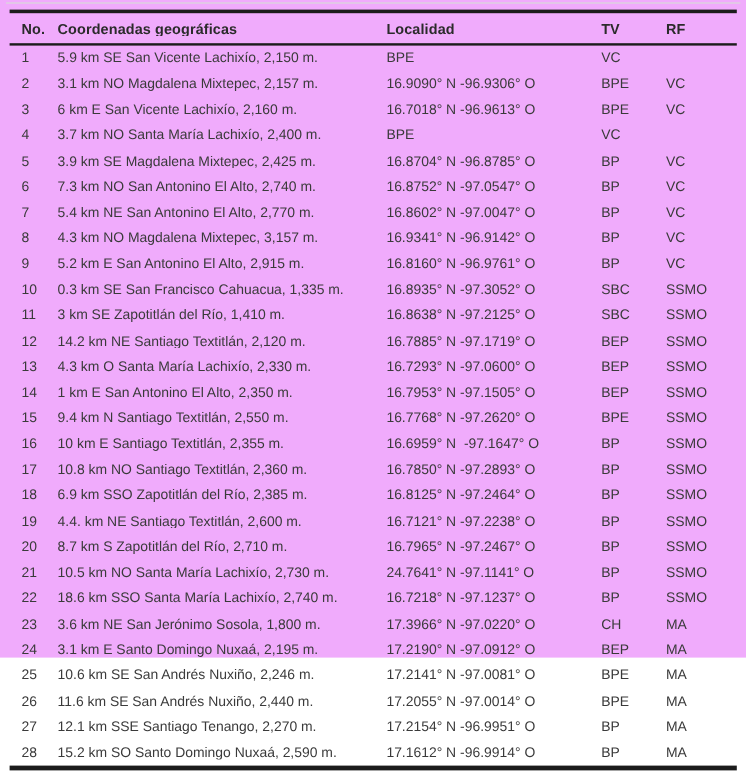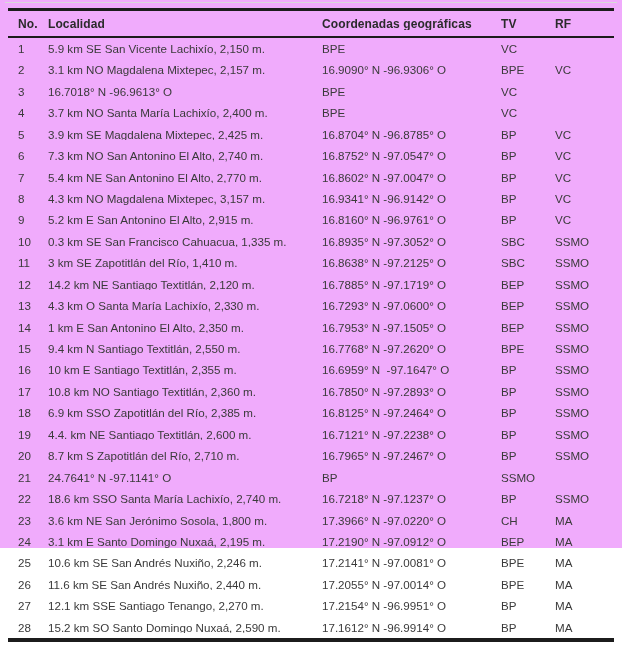--- a/index.html
+++ b/index.html
@@ -66,22 +66,22 @@
 </head>
 <body>
 
 <div class="page">
   <div class="top-faint-rule"></div>
 
   <div class="table-wrap">
     <div class="thead">
       <div class="tr">
         <div class="td col-no">No.</div>
+        <div class="td col-coord">Coordenadas geográficas</div>
         <div class="td col-loc">Localidad</div>
-        <div class="td col-coord">Coordenadas geográficas</div>
         <div class="td col-tv">TV</div>
         <div class="td col-rf">RF</div>
       </div>
     </div>
     <div class="tbody">
   <div class="tr">
     <div class="td col-no">1</div>
     <div class="td col-loc">5.9 km SE San Vicente Lachixío, 2,150 m.</div>
     <div class="td col-tv">BPE</div>
     <div class="td col-rf">VC</div>
@@ -90,20 +90,21 @@
   <div class="tr">
     <div class="td col-no">2</div>
     <div class="td col-loc">3.1 km NO Magdalena Mixtepec, 2,157 m.</div>
     <div class="td col-coord">16.9090° N -96.9306° O</div>
     <div class="td col-tv">BPE</div>
     <div class="td col-rf">VC</div>
   </div>
 
   <div class="tr">
     <div class="td col-no">3</div>
+    <div class="td col-loc">6 km E San Vicente Lachixío, 2,160 m.</div>
     <div class="td col-coord">16.7018° N -96.9613° O</div>
     <div class="td col-tv">BPE</div>
     <div class="td col-rf">VC</div>
   </div>
 
   <div class="tr">
     <div class="td col-no">4</div>
     <div class="td col-loc">3.7 km NO Santa María Lachixío, 2,400 m.</div>
     <div class="td col-tv">BPE</div>
     <div class="td col-rf">VC</div>
@@ -232,20 +233,21 @@
   <div class="tr">
     <div class="td col-no">20</div>
     <div class="td col-loc">8.7 km S Zapotitlán del Río, 2,710 m.</div>
     <div class="td col-coord">16.7965° N -97.2467° O</div>
     <div class="td col-tv">BP</div>
     <div class="td col-rf">SSMO</div>
   </div>
 
   <div class="tr">
     <div class="td col-no">21</div>
+    <div class="td col-loc">10.5 km NO Santa María Lachixío, 2,730 m.</div>
     <div class="td col-coord">24.7641° N -97.1141° O</div>
     <div class="td col-tv">BP</div>
     <div class="td col-rf">SSMO</div>
   </div>
 
   <div class="tr">
     <div class="td col-no">22</div>
     <div class="td col-loc">18.6 km SSO Santa María Lachixío, 2,740 m.</div>
     <div class="td col-coord">16.7218° N -97.1237° O</div>
     <div class="td col-tv">BP</div>

